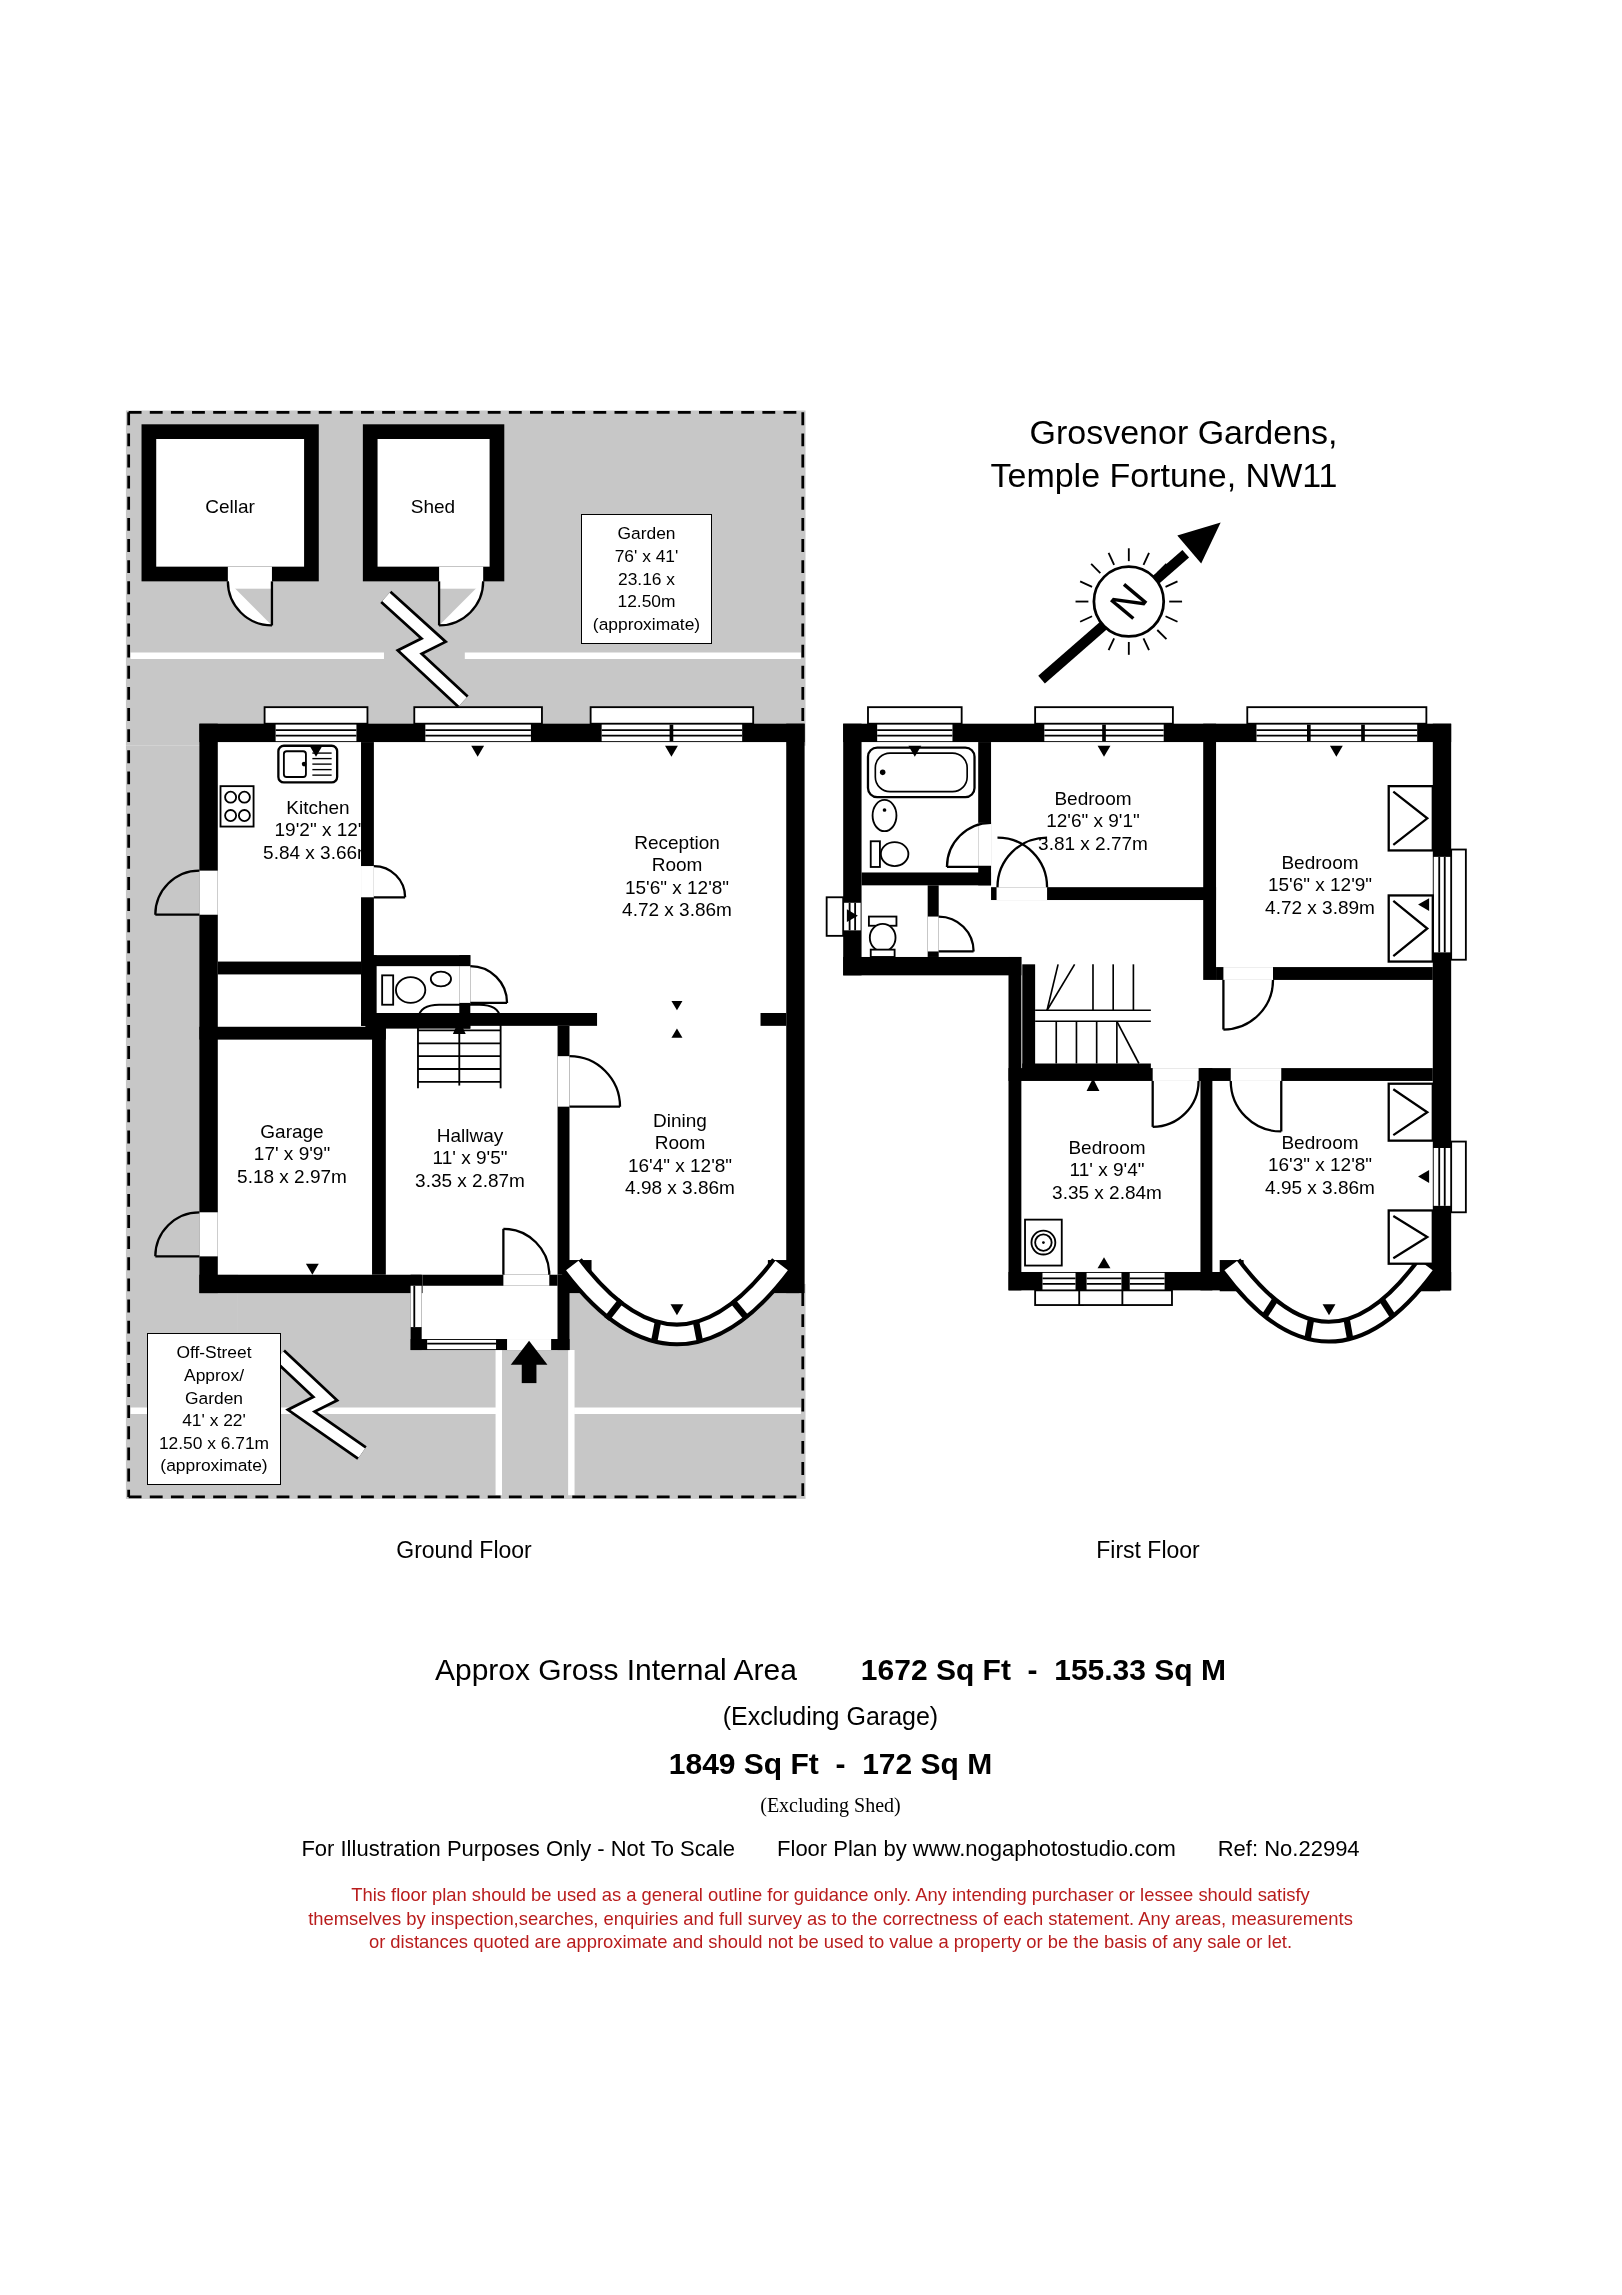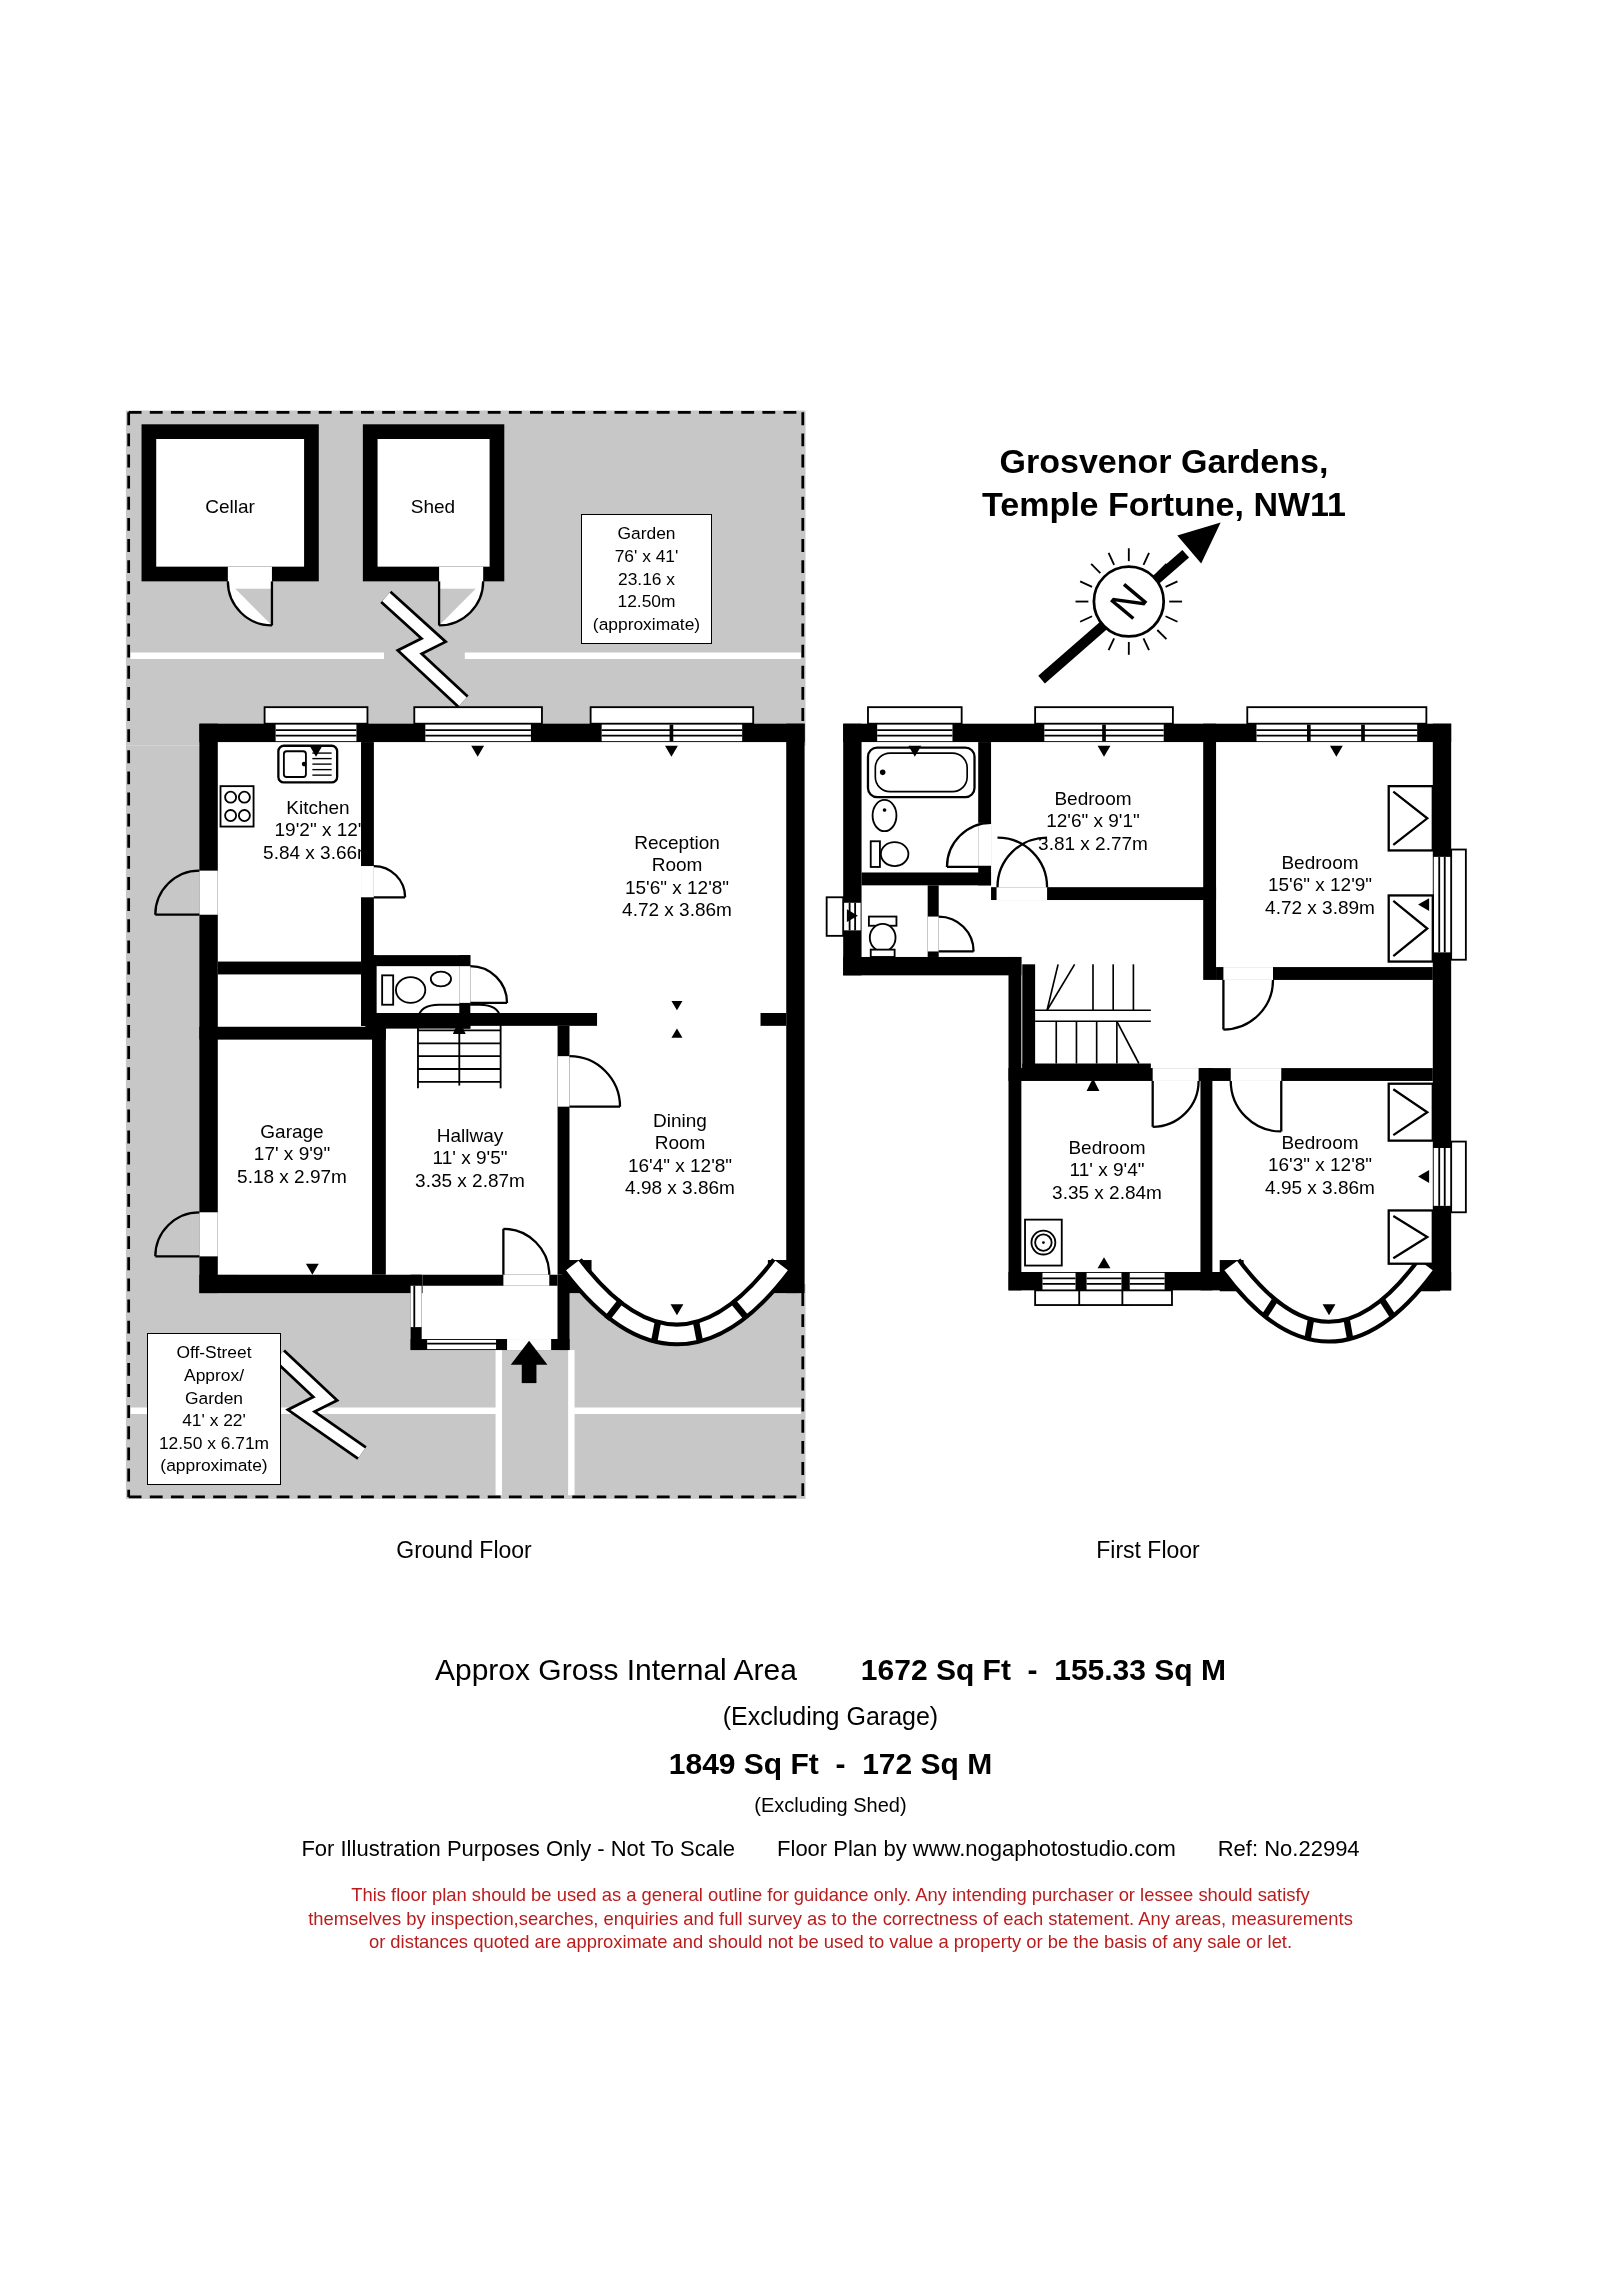--- a/index.html
+++ b/index.html
@@ -4,28 +4,28 @@
 <style>
   html,body{margin:0;padding:0;background:#ffffff;}
   #page{position:relative;width:1623px;height:2296px;background:#ffffff;
         font-family:"Liberation Sans",sans-serif;color:#000;overflow:hidden;}
   #plan-svg{position:absolute;left:0;top:0;}
   .room-label{position:absolute;transform:translate(-50%,-50%);text-align:center;
         font-size:19px;line-height:1.18;white-space:nowrap;}
   .outdoor-label{position:absolute;background:#fff;border:1.8px solid #000;text-align:center;
         font-size:17.4px;line-height:1.3;padding:7.3px 5.5px;}
   .floor-caption{position:absolute;transform:translate(-50%,-50%);font-size:23px;}
-  .plan-title{position:absolute;transform:translateX(-50%);text-align:center;
-        font-size:34px;font-weight:bold;line-height:1.25;white-space:nowrap;margin-top:29px;}
+  .plan-title{position:absolute;transform:translateX(-50%);text-align:right;
+        font-size:34px;font-weight:normal;line-height:1.25;white-space:nowrap;}
   .summary{position:absolute;left:220px;width:1221px;text-align:center;}
   .sum-row{display:flex;justify-content:center;align-items:center;gap:64px;}
   .sum-label{font-size:30px;}
   .sum-value{font-size:30px;font-weight:bold;white-space:pre;}
   .sum-note1{font-size:25px;margin-top:14.7px;}
-  .sum-note2{font-size:20px;margin-top:13px;}
+  .sum-note2{font-size:20px;margin-top:13px;font-family:Liberation Serif, serif;}
   .footer-row{display:flex;justify-content:center;gap:42px;font-size:22px;}
   .disclaimer{font-size:18.4px;line-height:1.3;}
 </style>
 </head>
 <body>
 
 <div id="page">
 
 <svg id="plan-svg" width="1623" height="2296" viewBox="0 0 1767 2500">
 

